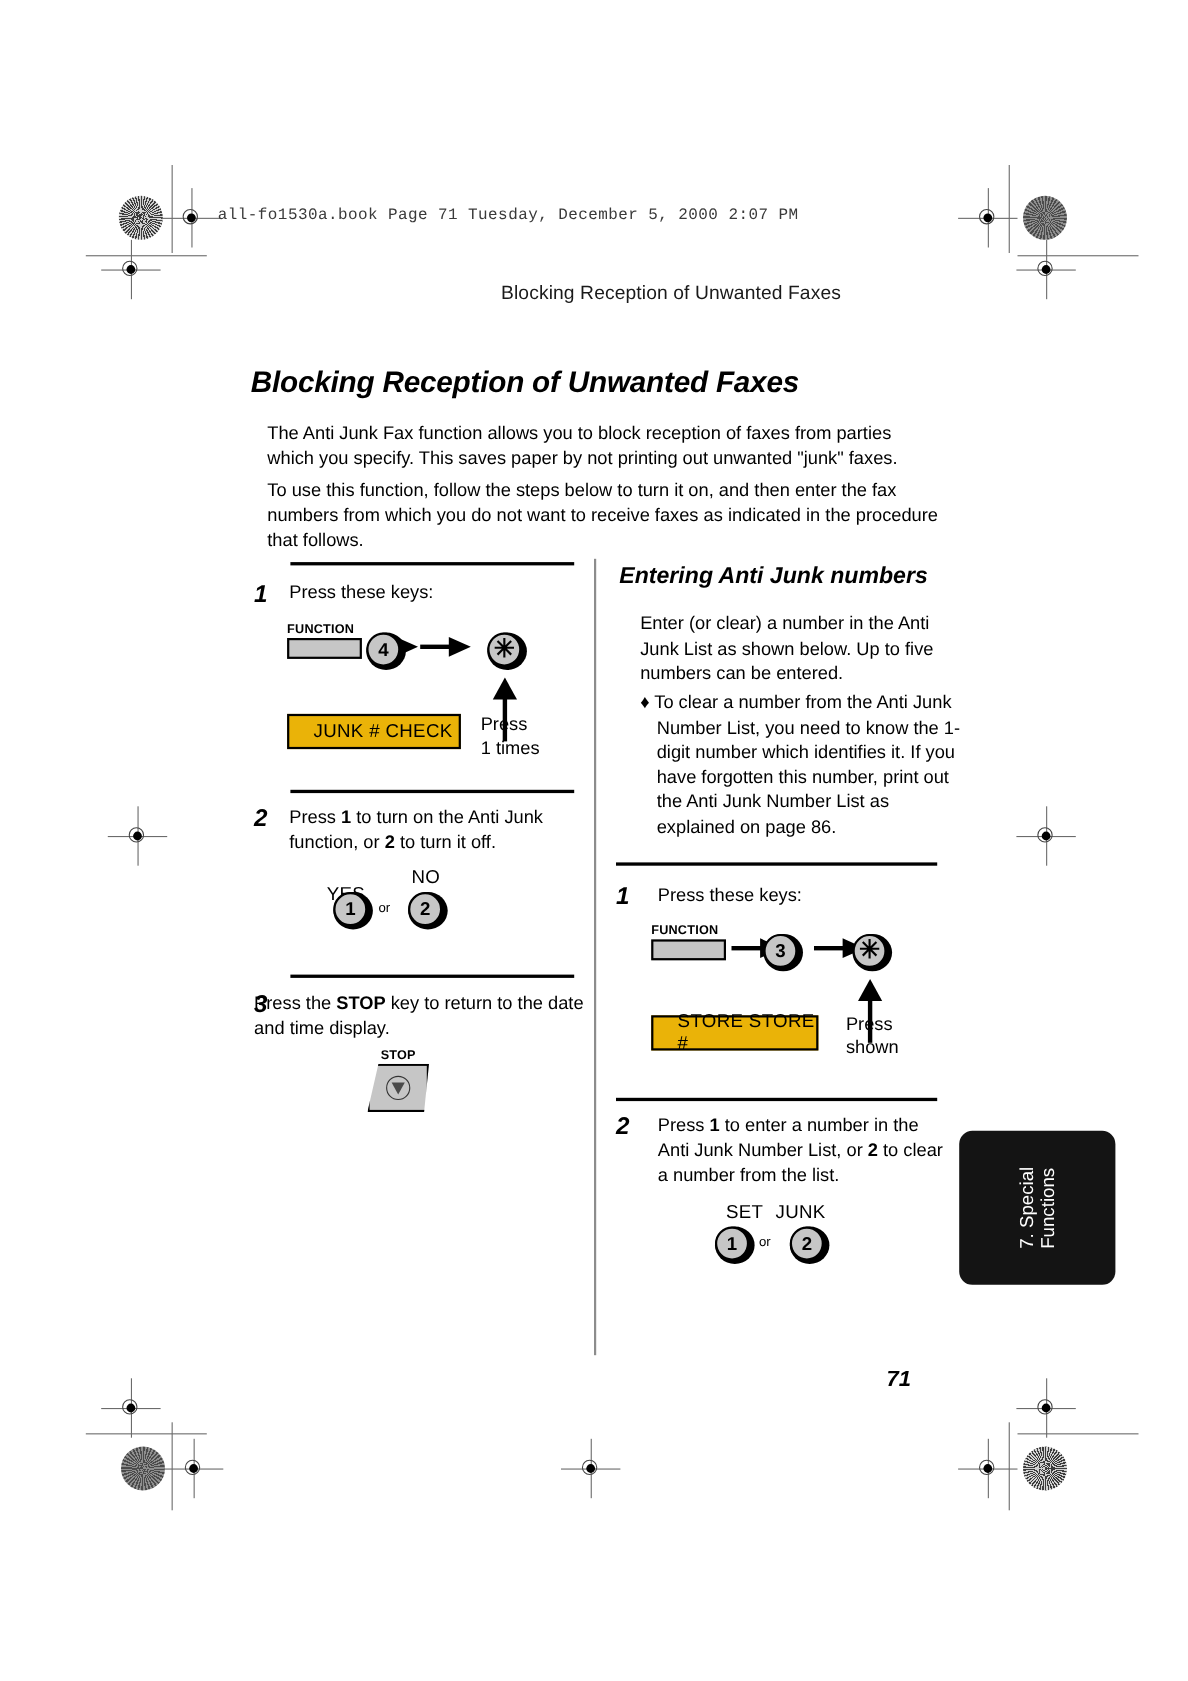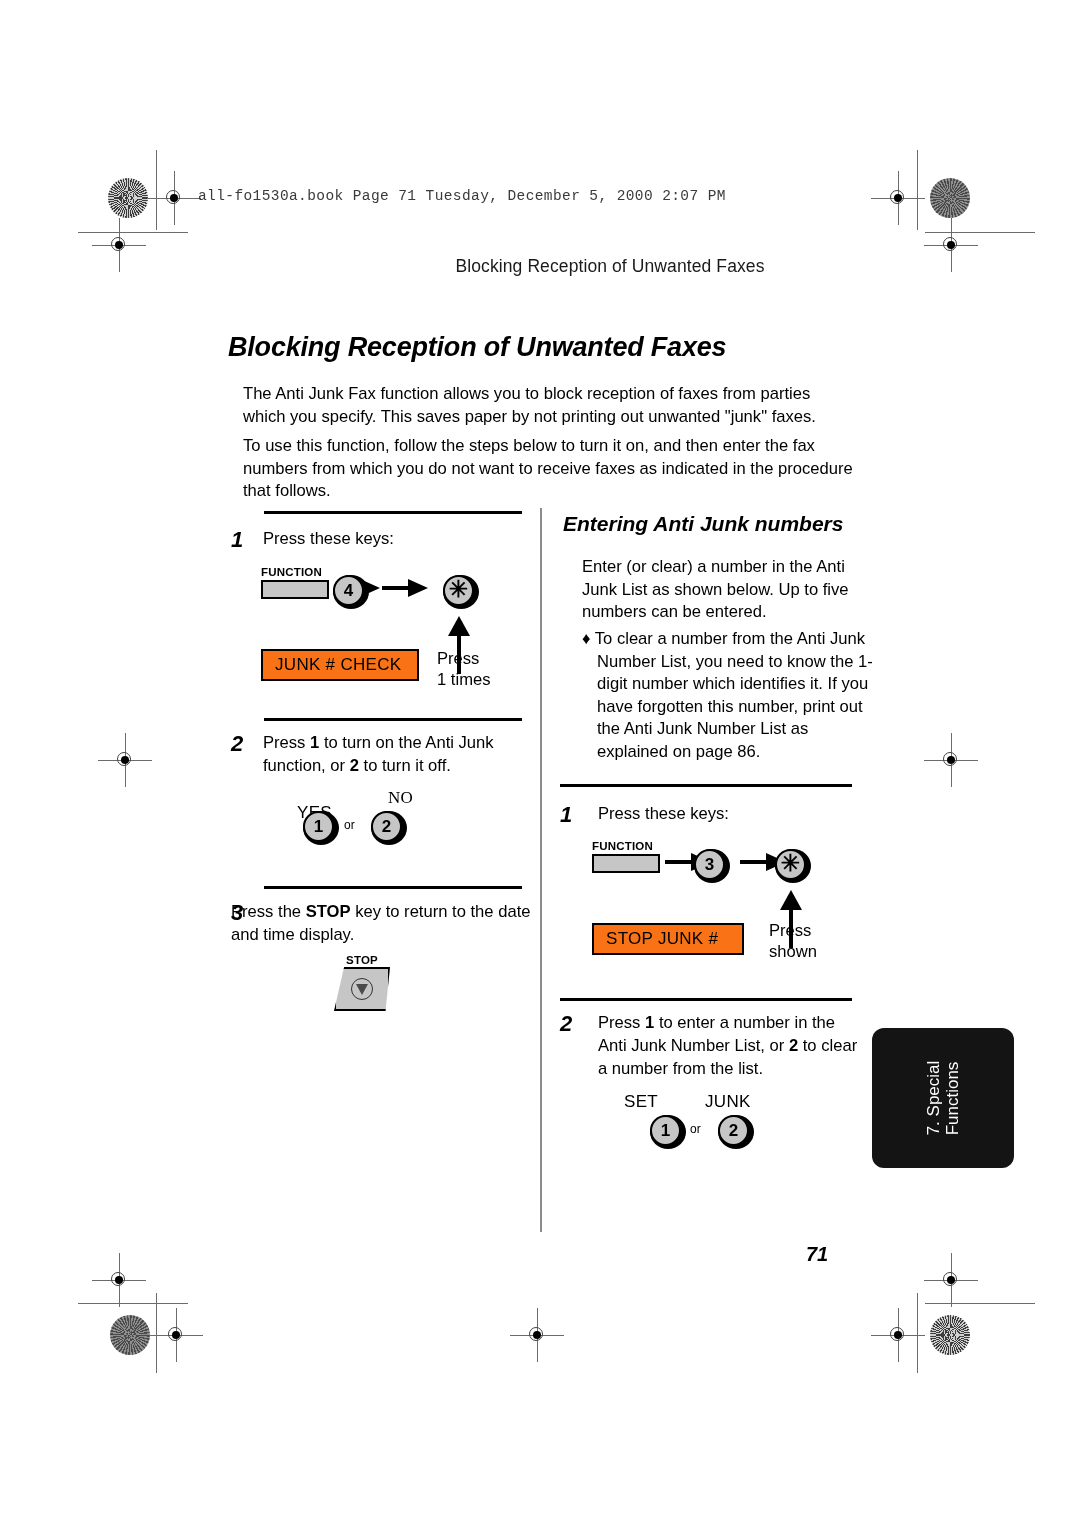--- a/index.html
+++ b/index.html
@@ -225,25 +225,25 @@
     justify-content: center;
     font-size: 17px;
     font-weight: bold;
     line-height: 1;
   }
   .round-key .face.star { font-size: 23px; padding-bottom: 3px; }
 
   .lcd {
     position: absolute;
     border: 2.5px solid #000;
-    background: #f97316;
+    background: #eab308;
     box-sizing: border-box;
     display: flex;
     align-items: center;
-    padding-left: 12px;
+    padding-left: 22px;
     font-size: 17px;
     letter-spacing: .3px;
   }
 
   .press-note {
     position: absolute;
     font-size: 16.6px;
     line-height: 21px;
   }
 
@@ -503,21 +503,21 @@
 <div class="rule" style="left:264px; top:718px; width:258px;"></div>
 
 <div class="step" style="left:231px; top:731px; width:300px;">
   <div class="step-num">2</div>
   <div class="step-text" style="margin-left:32px;">
     <span>Press </span><b>1</b><span> to turn on the Anti Junk function, or </span><b>2</b><span> to turn it off.</span>
   </div>
 </div>
 
 <div class="yn-label" style="left:297px; top:788px;margin-top:15px;">YES</div>
-<div class="yn-label" style="left:388px; top:788px;font-family:Liberation Serif, serif;">NO</div>
+<div class="yn-label" style="left:374px; top:788px;">NO</div>
 
 <div class="round-key" style="left:303px; top:811px;">
   <div class="face">1</div>
 </div>
 <div class="or-word" style="left:344px; top:818px;">or</div>
 <div class="round-key" style="left:371px; top:811px;">
   <div class="face">2</div>
 </div>
 
 <div class="rule" style="left:264px; top:886px; width:258px;"></div>
@@ -572,38 +572,38 @@
 <div class="round-key" style="left:775px; top:849px;">
   <div class="face star">✳</div>
 </div>
 
 <div class="arrow-up" style="left:780px; top:890px;">
   <div class="head"></div>
     <div class="shaft"></div>
 </div>
 
 <div class="lcd" style="left:592px; top:923px; width:152px; height:32px;">
-  <span>STOP JUNK #</span>
+  <span>STORE STORE #</span>
 </div>
 
 <div class="press-note" style="left:769px; top:920px;">
   <div>Press</div>
   <div>shown</div>
 </div>
 
 <div class="rule" style="left:560px; top:998px; width:292px;"></div>
 
 <div class="step" style="left:560px; top:1011px; width:300px;">
   <div class="step-num">2</div>
   <div class="step-text" style="margin-left:38px;">
     <span>Press </span><b>1</b><span> to enter a number in the Anti Junk Number List, or </span><b>2</b><span> to clear a number from the list.</span>
   </div>
 </div>
 
-<div class="yn-label" style="left:624px; top:1092px;">SET</div>
+<div class="yn-label" style="left:660px; top:1092px;">SET</div>
 <div class="yn-label" style="left:705px; top:1092px;">JUNK</div>
 
 <div class="round-key" style="left:650px; top:1115px;">
   <div class="face">1</div>
 </div>
 <div class="or-word" style="left:690px; top:1122px;">or</div>
 <div class="round-key" style="left:718px; top:1115px;">
   <div class="face">2</div>
 </div>
 

